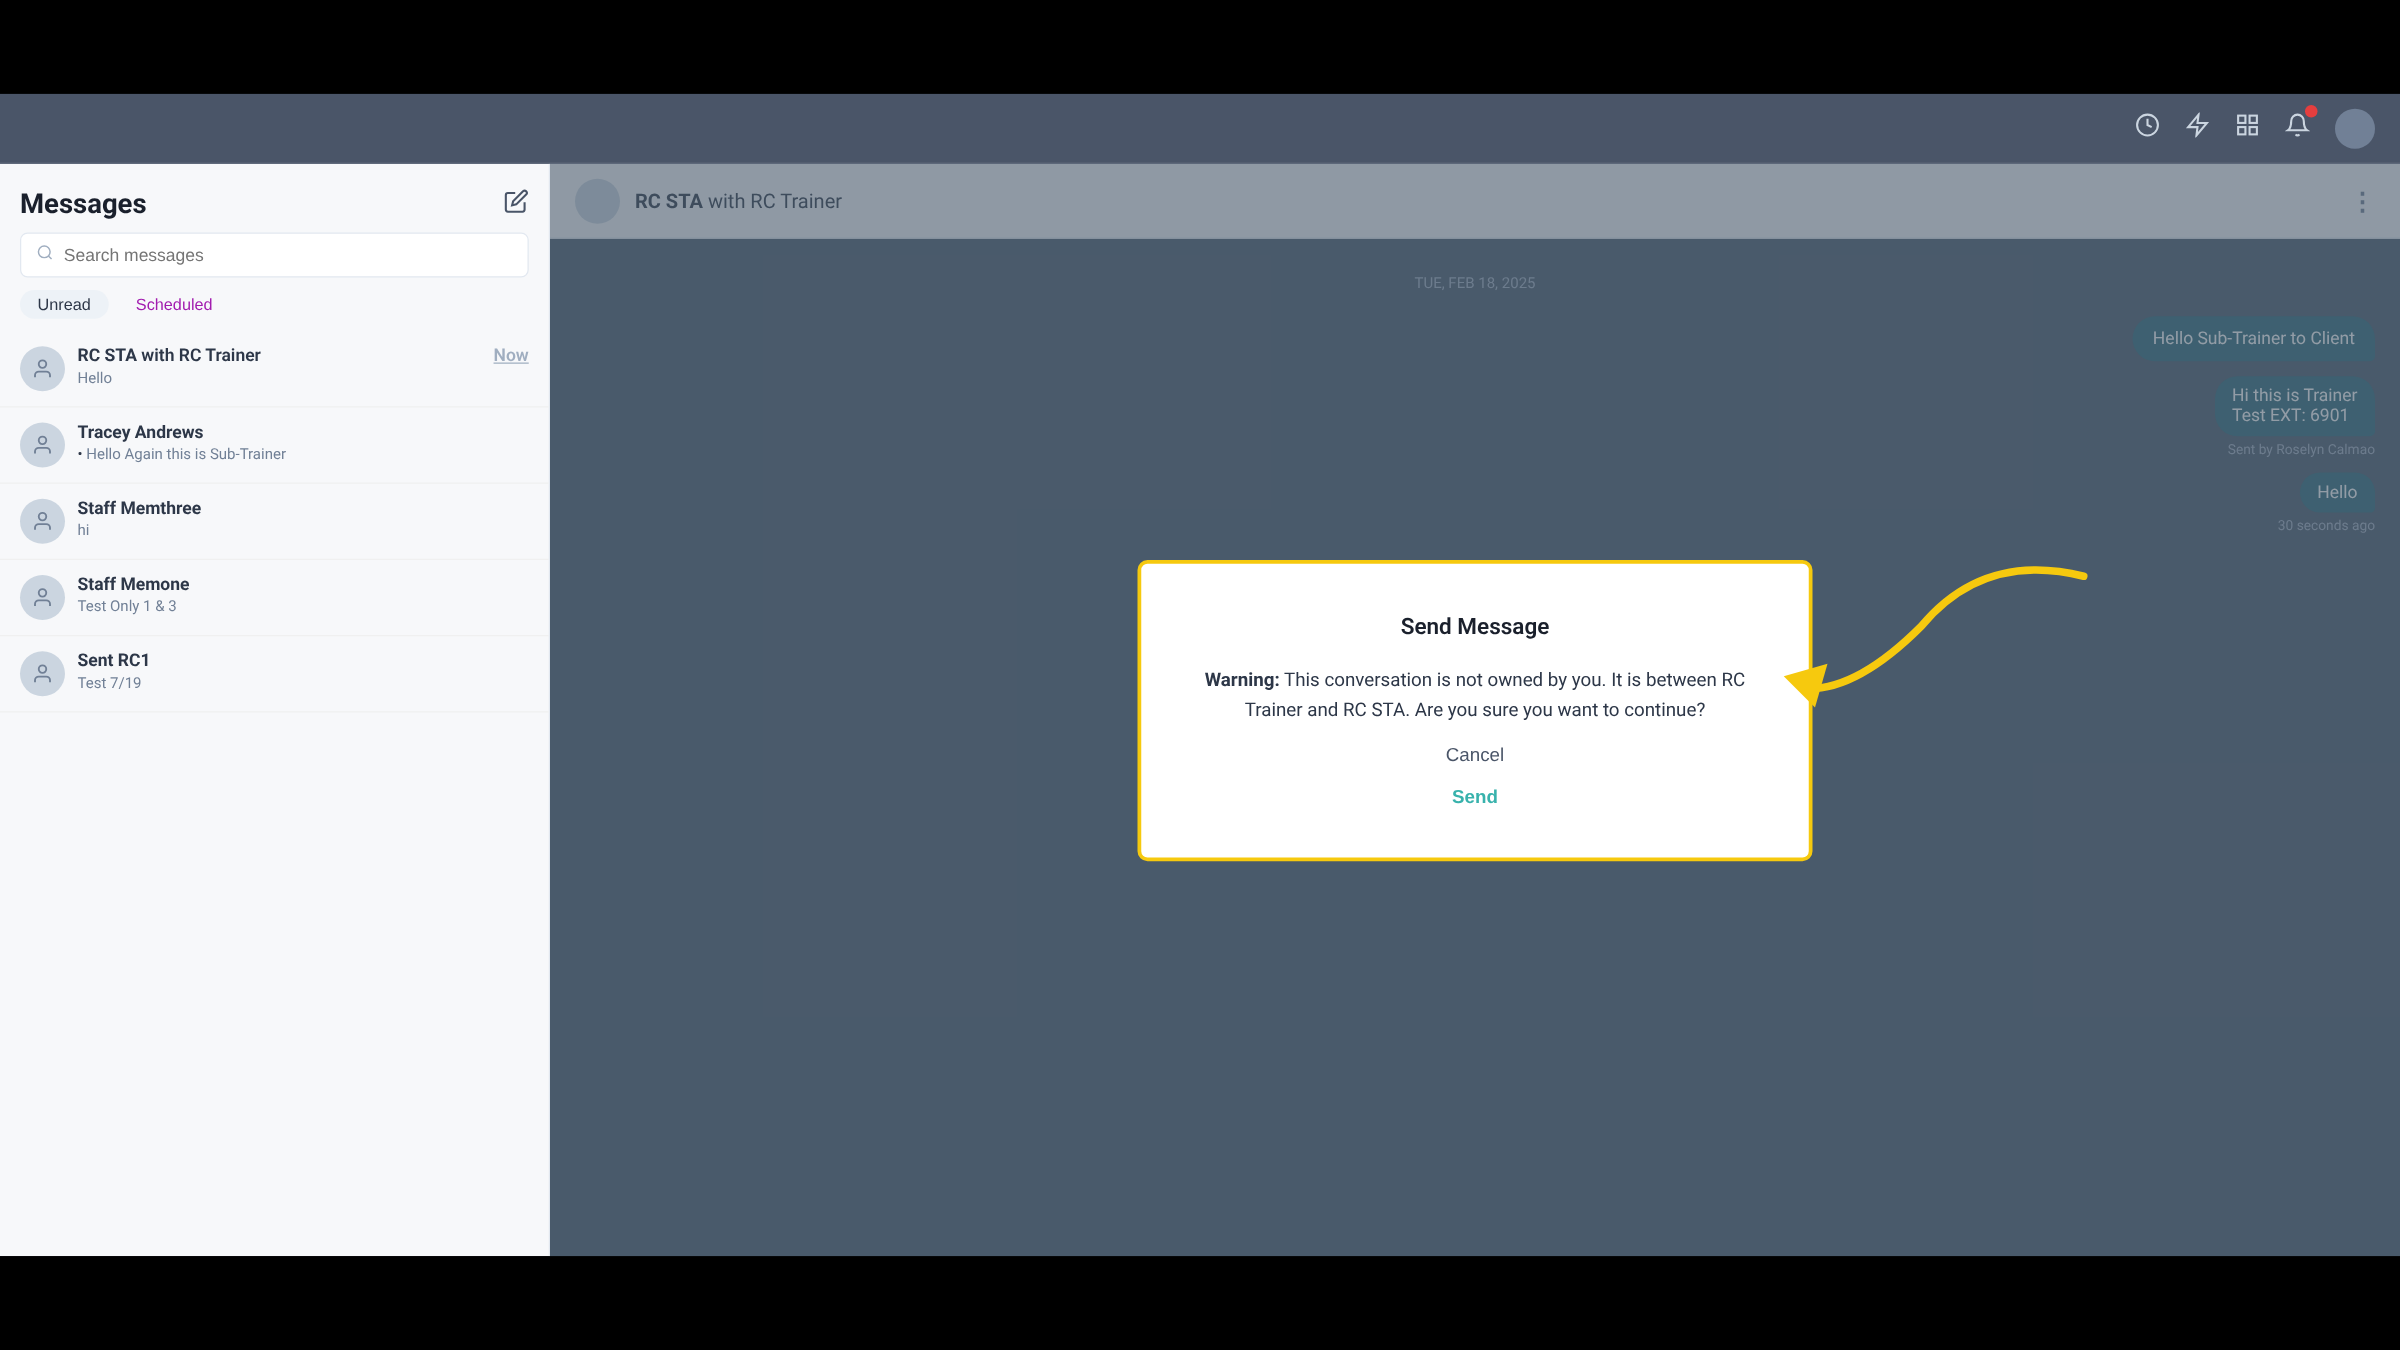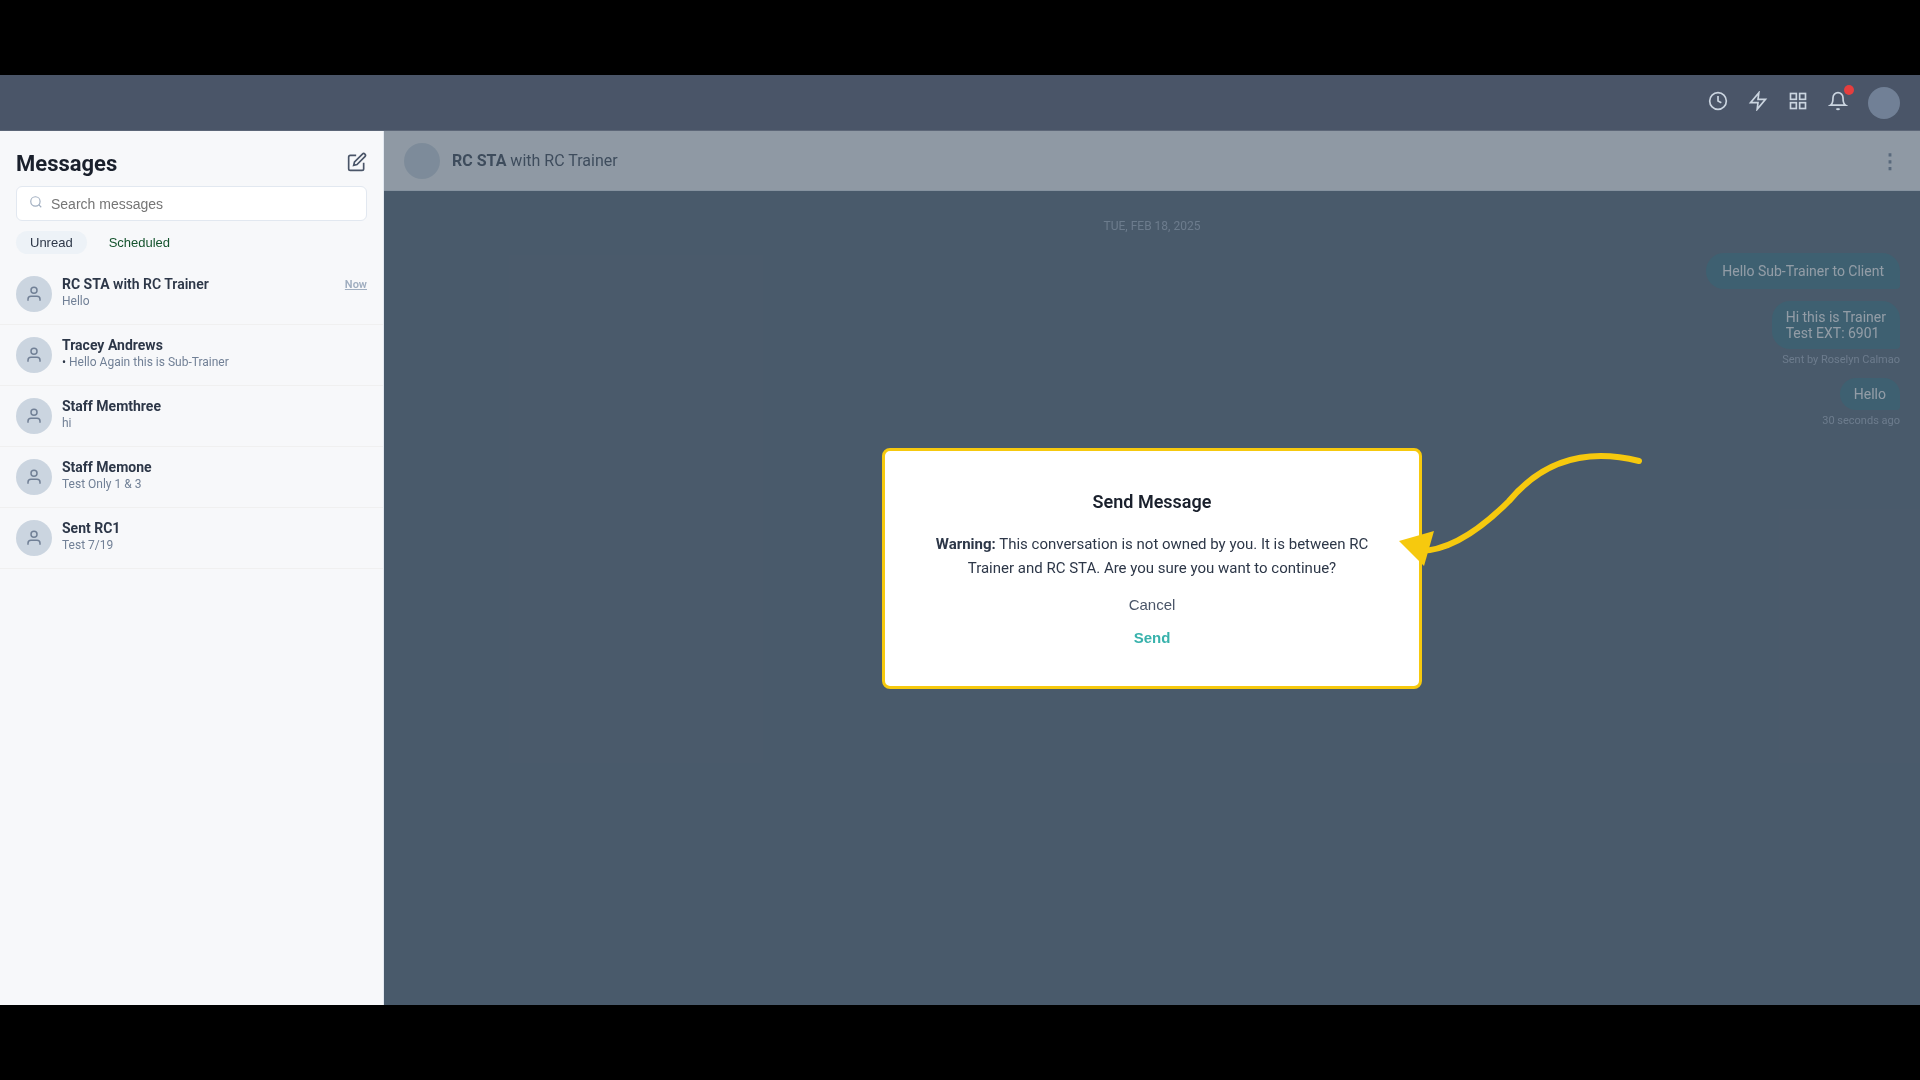--- a/index.html
+++ b/index.html
@@ -84,21 +84,21 @@
 
     
     .main-content {
       display: flex;
       flex: 1;
       overflow: hidden;
     }
 
     
     .sidebar {
-      width: 384px;
+      width: 440px;
       background: #f7f8fa;
       display: flex;
       flex-direction: column;
       border-right: 1px solid #e2e8f0;
     }
     .sidebar-header {
       padding: 20px 16px 10px;
       display: flex;
       align-items: center;
       justify-content: space-between;
@@ -151,21 +151,21 @@
       font-weight: 500;
       cursor: pointer;
       border: none;
     }
     .filter-tab.active {
       background: #edf2f7;
       color: #2d3748;
     }
     .filter-tab.inactive {
       background: transparent;
-      color: #14532d;
+      color: #a21caf;
     }
 
     
     .conversation-list {
       flex: 1;
       overflow-y: auto;
     }
     .conversation-item {
       display: flex;
       align-items: flex-start;
@@ -210,21 +210,21 @@
       margin-top: 2px;
       white-space: nowrap;
       overflow: hidden;
       text-overflow: ellipsis;
     }
     .conv-preview.dot::before {
       content: '• ';
       color: #2d3748;
     }
     .conv-time {
-      font-size: 11px;
+      font-size: 14px;
       color: #a0aec0;
       flex-shrink: 0;
       text-decoration: underline;
     }
 
     
     .chat-panel {
       flex: 1;
       background: #4a5a6b;
       display: flex;

